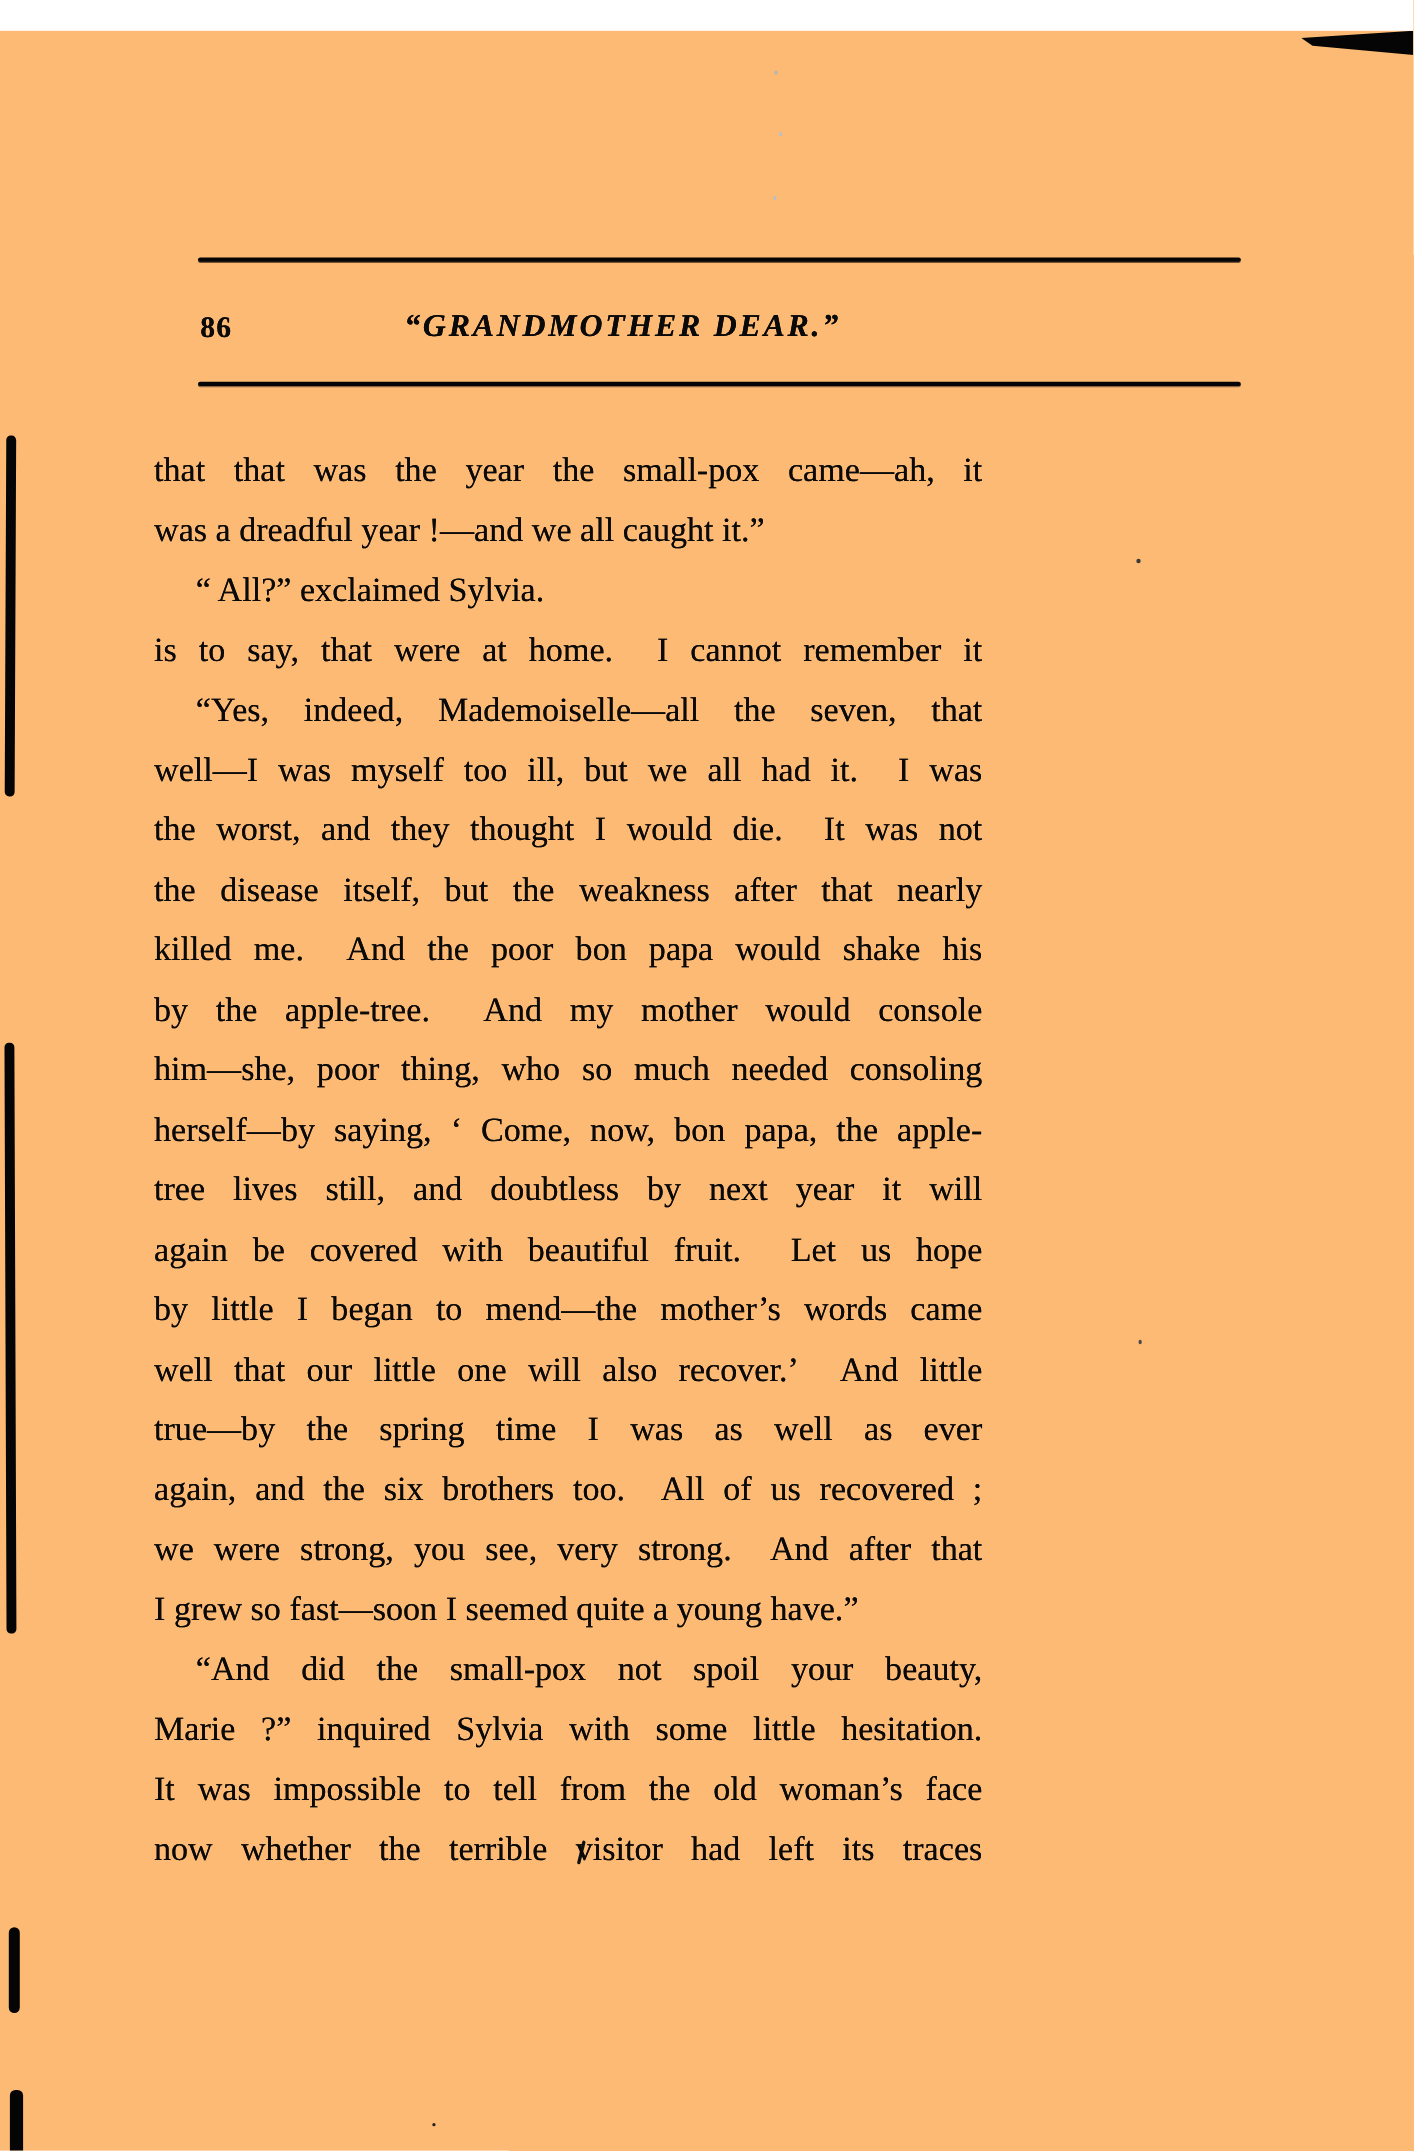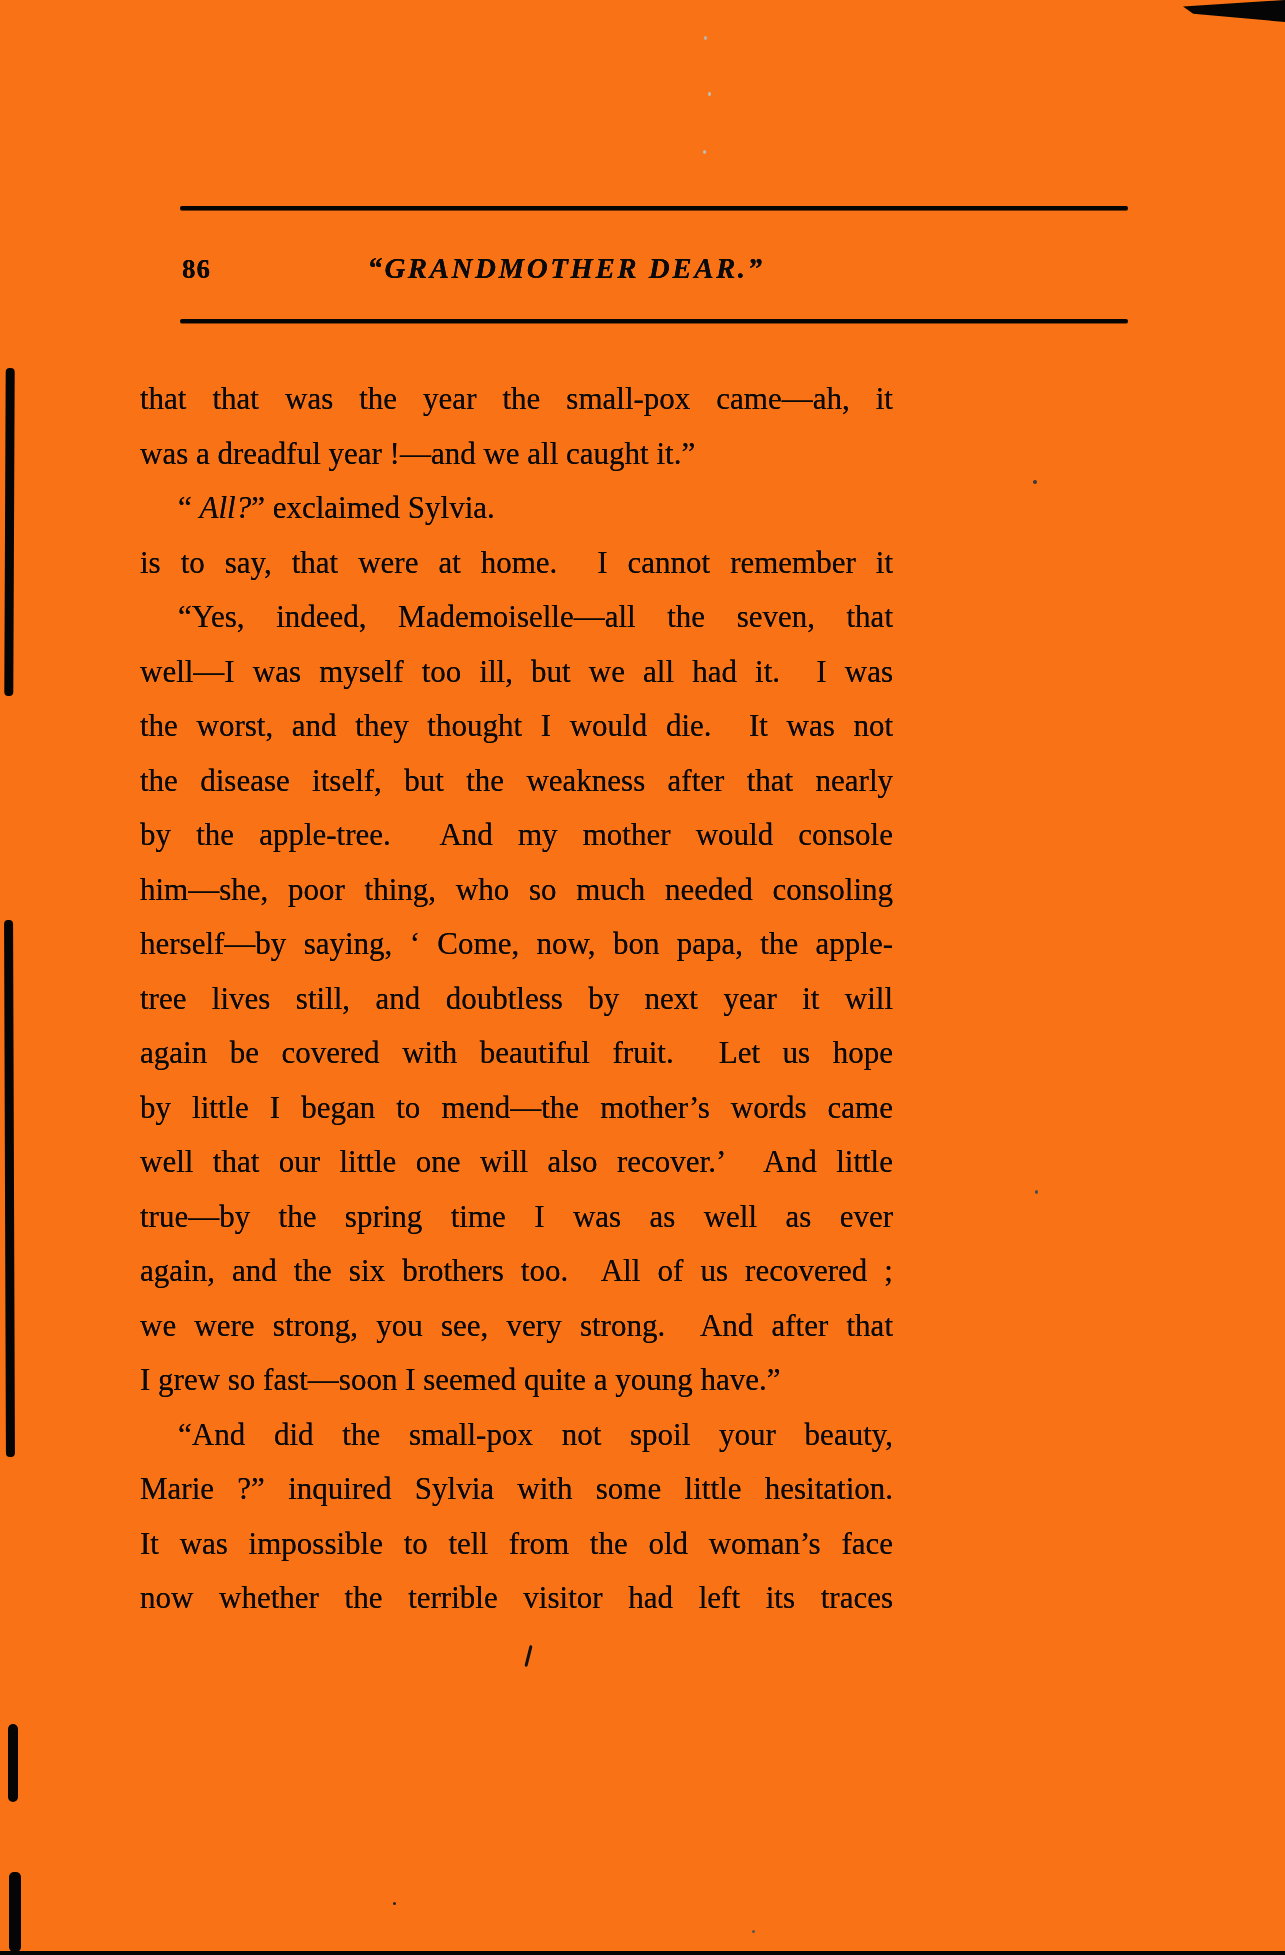--- a/index.html
+++ b/index.html
@@ -4,21 +4,21 @@
 <style>
   * { margin: 0; padding: 0; box-sizing: border-box; }
   html, body { width: 1285px; height: 1955px; }
   body {
     background: #ffffff;
     font-family: "Liberation Serif", "DejaVu Serif", serif;
     color: #0a0a0a;
     overflow: hidden;
     position: relative;
   }
-  .page { position: absolute; inset: 0; background: #f97316; }
+  .page { position: absolute; inset: 0; background: #fdba74; margin-top: 28px; }
 
   
   .rule {
     position: absolute; left: 180px; width: 948px; height: 4px;
     background: #050505; border-radius: 2px;
   }
   .rule-top { top: 206px; box-shadow: 0 1px 0 rgba(0,0,0,.55); }
   .rule-bottom { top: 319px; box-shadow: 0 1px 0 rgba(0,0,0,.45); }
 
   
@@ -41,21 +41,21 @@
     font-size: 31px;
     text-shadow: 0 0 .55px rgba(0,0,0,.85);
   }
   .line {
     line-height: 54.5px; height: 54.5px; white-space: nowrap;
     text-align: justify; text-align-last: justify;
     overflow: visible;
   }
   .line.end { text-align-last: left; }
   .line.indent { text-indent: 38px; }
-  .it { font-style: italic; }
+  .it { }
 
   
   .artifact { position: absolute; background: #050505; }
   .strip-a { left: 5px;  top: 368px;  width: 9px;  height: 328px; border-radius: 4px; transform: rotate(.25deg); }
   .strip-b { left: 5px;  top: 920px;  width: 9px;  height: 537px; border-radius: 4px; transform: rotate(-.2deg); }
   .strip-c { left: 8px;  top: 1724px; width: 10px; height: 78px;  border-radius: 5px; }
   .strip-d { left: 9px;  top: 1872px; width: 12px; height: 80px;  border-radius: 5px; }
   .corner-wedge {
     left: 1183px; top: 0; width: 102px; height: 22px;
     clip-path: polygon(0 30%, 100% 0, 100% 100%, 10% 62%);
@@ -103,20 +103,21 @@
 
   <div class="bodytext">
     <div class="line">that that was the year the small-pox came—ah, it</div>
     <div class="line end">was a dreadful year !—and we all caught it.”</div>
     <div class="line indent end"><span>“ </span><span class="it">All?</span><span>” exclaimed Sylvia.</span></div>
     <div class="line">is to say, that were at home.&nbsp; I cannot remember it</div>
     <div class="line indent">“Yes, indeed, Mademoiselle—all the seven, that</div>
     <div class="line">well—I was myself too ill, but we all had it.&nbsp; I was</div>
     <div class="line">the worst, and they thought I would die.&nbsp; It was not</div>
     <div class="line">the disease itself, but the weakness after that nearly</div>
+    <div class="line">killed me.&nbsp; And the poor bon papa would shake his</div>
     <div class="line">by the apple-tree.&nbsp; And my mother would console</div>
     <div class="line">him—she, poor thing, who so much needed consoling</div>
     <div class="line">herself—by saying, ‘ Come, now, bon papa, the apple-</div>
     <div class="line">tree lives still, and doubtless by next year it will</div>
     <div class="line">again be covered with beautiful fruit.&nbsp; Let us hope</div>
     <div class="line">by little I began to mend—the mother’s words came</div>
     <div class="line">well that our little one will also recover.’&nbsp; And little</div>
     <div class="line">true—by the spring time I was as well as ever</div>
     <div class="line">again, and the six brothers too.&nbsp; All of us recovered ;</div>
     <div class="line">we were strong, you see, very strong.&nbsp; And after that</div>

